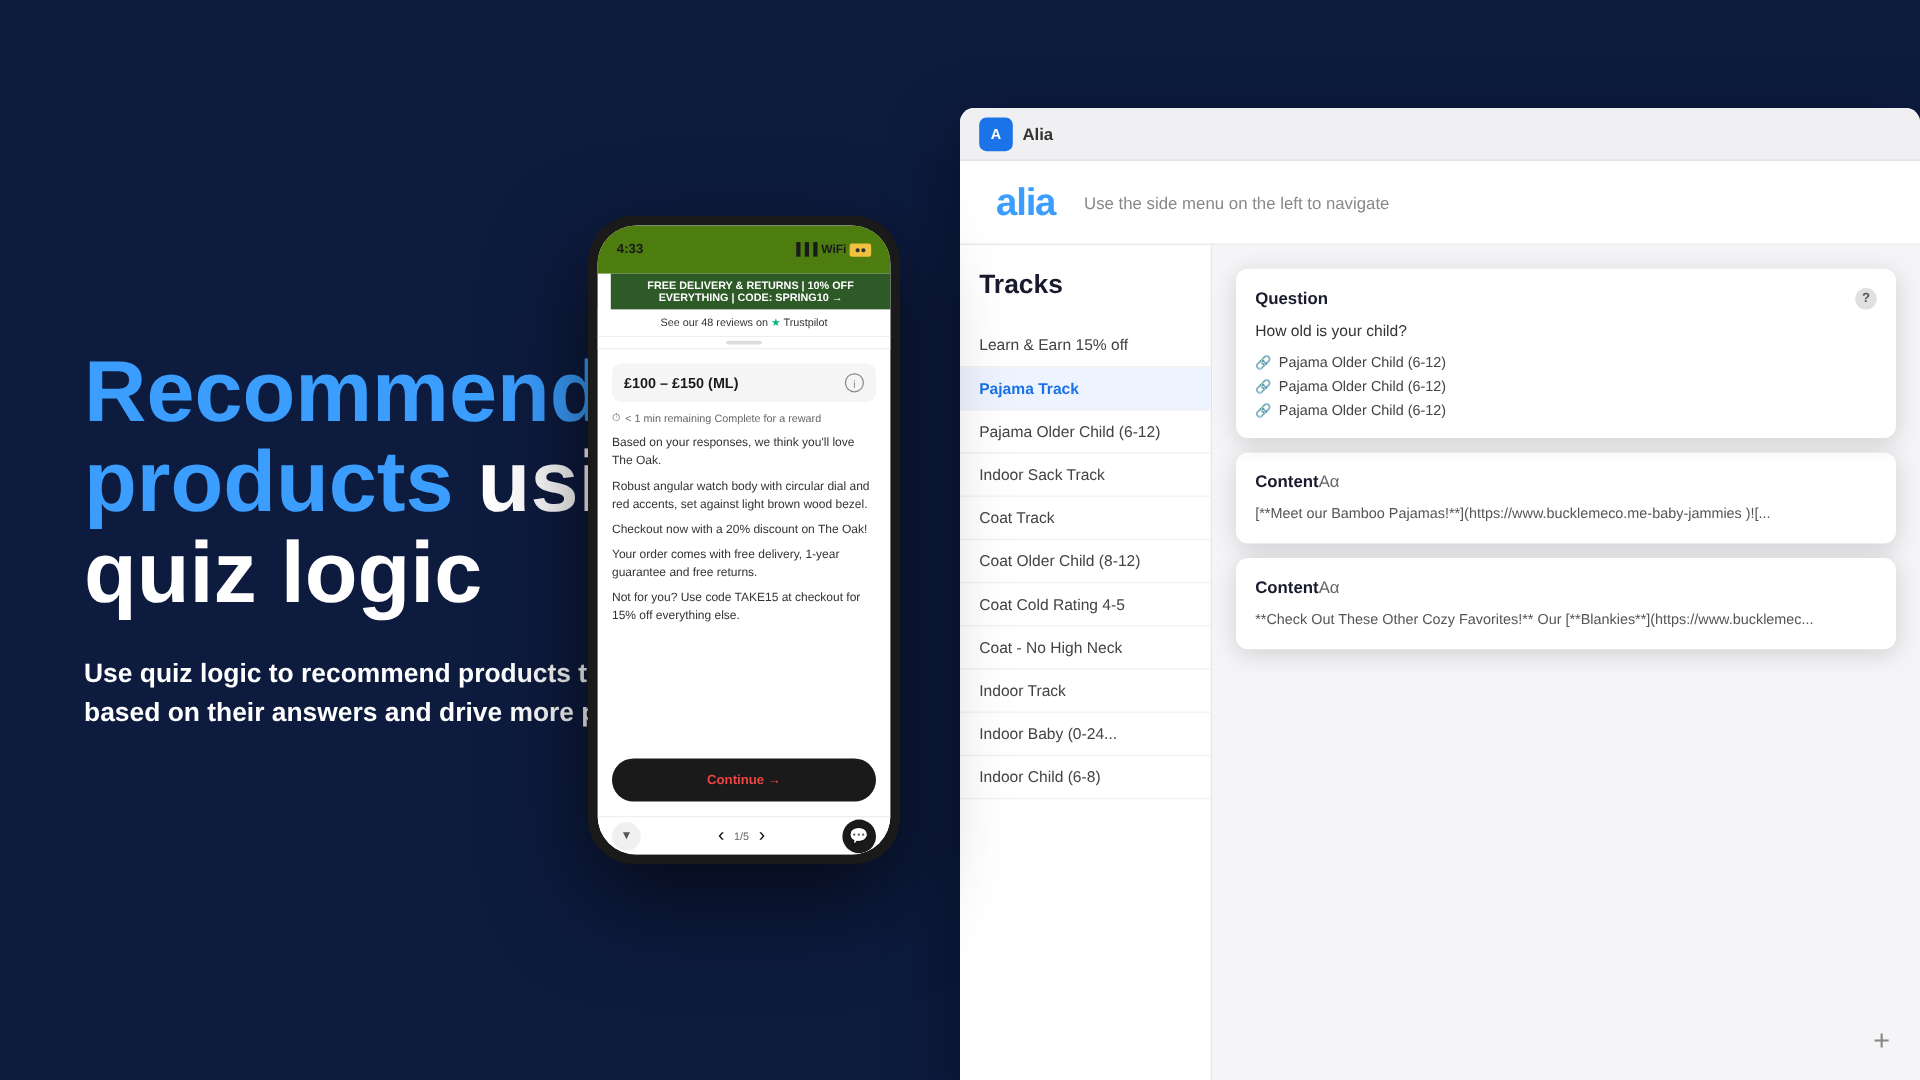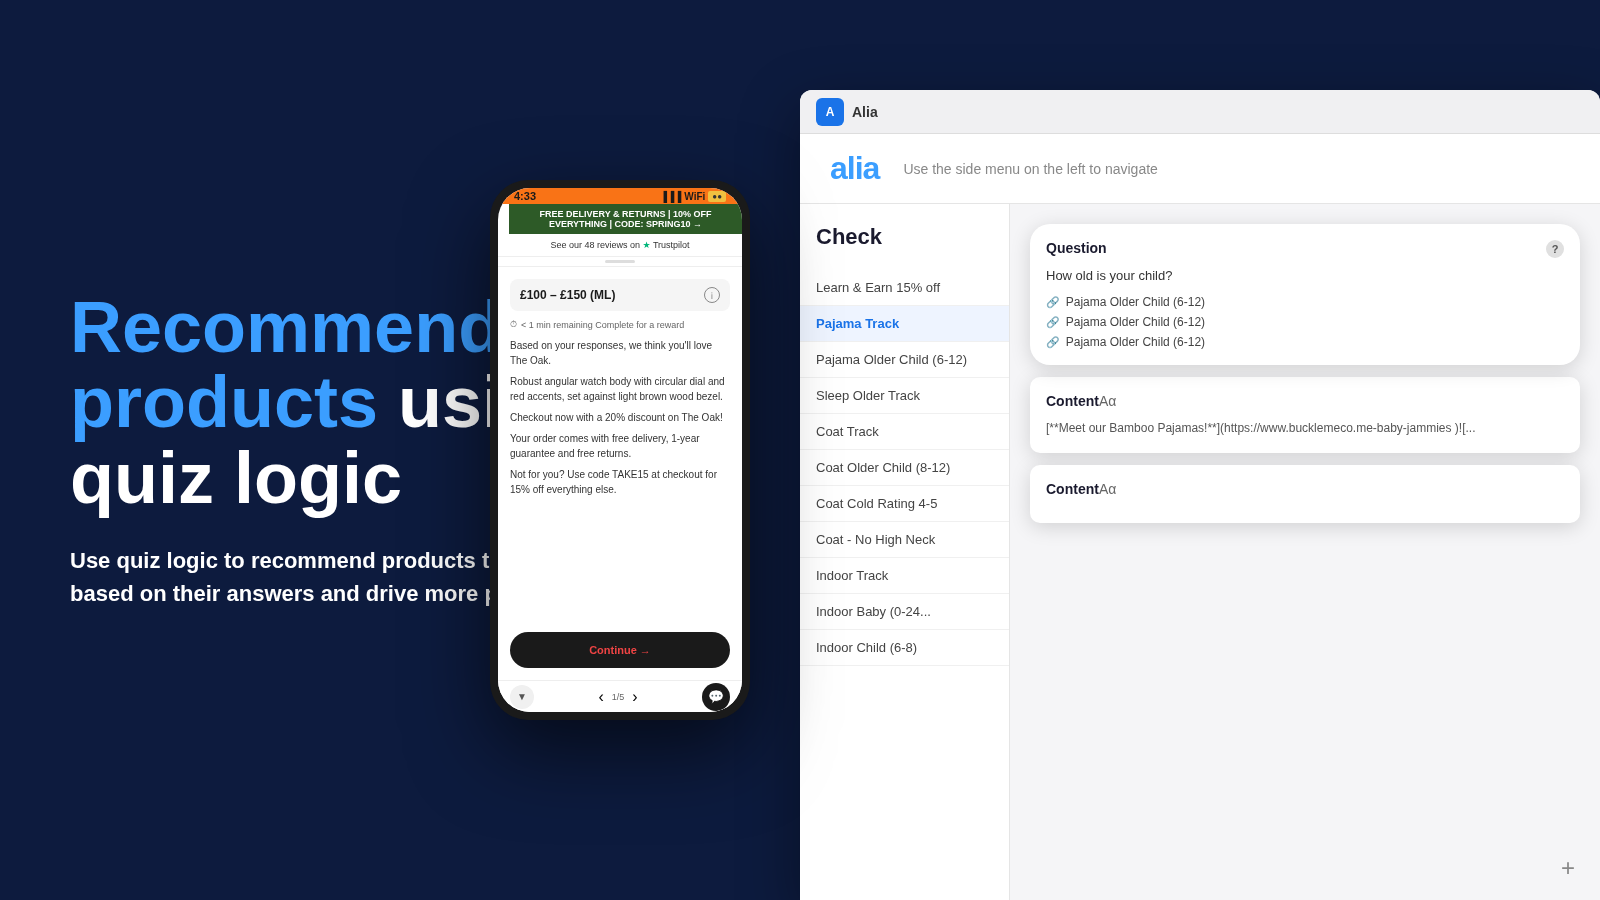--- a/index.html
+++ b/index.html
@@ -167,21 +167,21 @@
       background: #f5f5f7;
       overflow-y: auto;
       padding: 20px;
     }
     .detail-panel::-webkit-scrollbar { width: 6px; }
     .detail-panel::-webkit-scrollbar-thumb { background: #ccc; border-radius: 3px; }
 
     
     .popup-card {
       background: white;
-      border-radius: 20px;
+      border-radius: 10px;
       box-shadow: 0 4px 20px rgba(0,0,0,0.15);
       padding: 16px;
       margin-bottom: 12px;
       position: relative;
     }
     .popup-card-header {
       display: flex;
       justify-content: space-between;
       align-items: flex-start;
       margin-bottom: 10px;
@@ -290,22 +290,22 @@
     .phone-screen {
       width: 100%;
       height: 100%;
       background: white;
       border-radius: 32px;
       overflow: hidden;
       display: flex;
       flex-direction: column;
     }
     .phone-status-bar {
-      background: #f97316;
-      height: 16px;
+      background: #4d7c0f;
+      height: 40px;
       display: flex;
       align-items: center;
       justify-content: space-between;
       padding: 0 16px;
       font-size: 11px;
       font-weight: 600;
       color: #1a1a1a;
       flex-shrink: 0;
     }
     .phone-status-icons {
@@ -484,26 +484,26 @@
     <div class="browser-content">
       <div class="alia-header">
         <div class="alia-logo">
           <span>alia</span>
         </div>
         <span class="alia-nav-hint">Use the side menu on the left to navigate</span>
       </div>
       <div class="browser-main">
 
         <div class="tracks-panel">
-          <div class="tracks-title">Check</div>
+          <div class="tracks-title">Tracks</div>
           <div class="tracks-list">
             <div class="track-item">Learn &amp; Earn 15% off</div>
             <div class="track-item active">Pajama Track</div>
             <div class="track-item">Pajama Older Child (6-12)</div>
-            <div class="track-item">Sleep Older Track</div>
+            <div class="track-item">Indoor Sack Track</div>
             <div class="track-item">Coat Track</div>
             <div class="track-item">Coat Older Child (8-12)</div>
             <div class="track-item">Coat Cold Rating 4-5</div>
             <div class="track-item">Coat - No High Neck</div>
             <div class="track-item">Indoor Track</div>
             <div class="track-item">Indoor Baby (0-24...</div>
             <div class="track-item">Indoor Child (6-8)</div>
           </div>
         </div>
 
@@ -537,20 +537,21 @@
               <span class="content-card-format-icon">Aα</span>
             </div>
             <div class="content-card-text">[**Meet our Bamboo Pajamas!**](https://www.bucklemeco.me-baby-jammies )![...</div>
           </div>
 
           <div class="content-card">
             <div class="content-card-header">
               <span class="content-card-type">Content</span>
               <span class="content-card-format-icon">Aα</span>
             </div>
+            <div class="content-card-text">**Check Out These Other Cozy Favorites!** Our [**Blankies**](https://www.bucklemec...</div>
           </div>
 
           <div style="display:flex; justify-content:flex-end; margin-top:8px;">
             <button class="add-button">+</button>
           </div>
         </div>
       </div>
     </div>
   </div>
 

